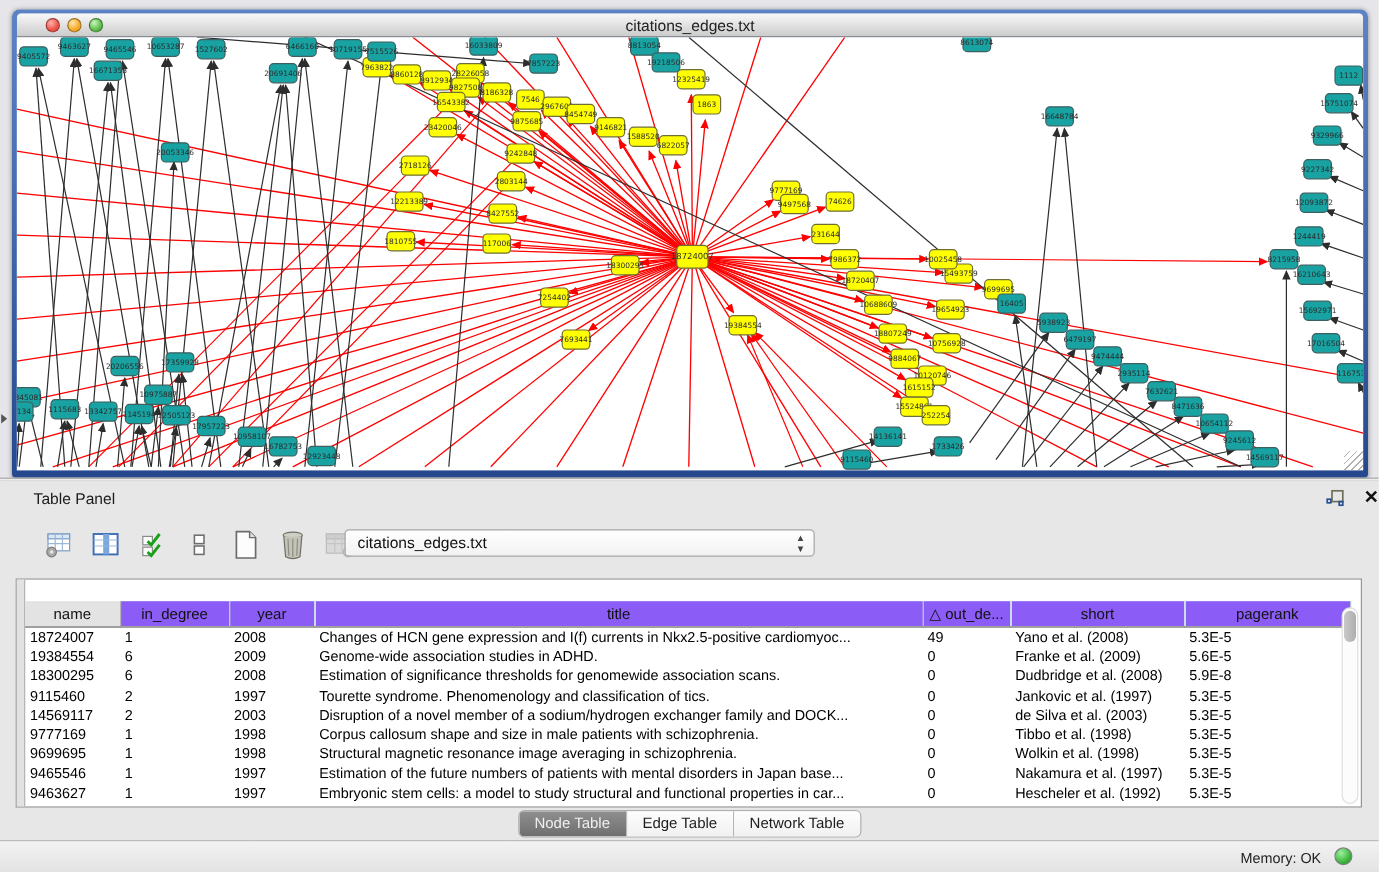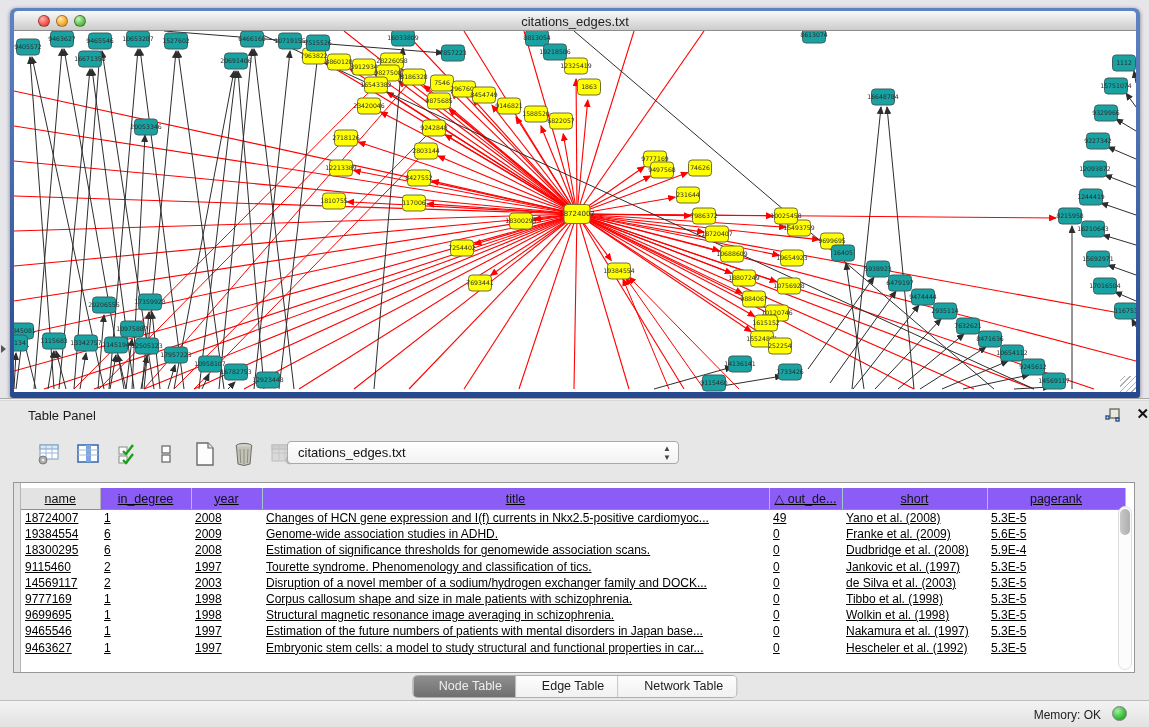--- a/index.html
+++ b/index.html
@@ -29,32 +29,32 @@
 
   #toolbar{position:absolute;left:36px;top:36px;height:34px;display:flex;align-items:center;gap:13px;}
   .tbi{width:26px;height:26px;display:flex;align-items:center;justify-content:center;}
   #combo{position:absolute;left:287px;top:40px;width:392px;height:23px;background:linear-gradient(#ffffff,#f2f2f2);
     border:1px solid #a9a9a9;border-radius:4px;box-sizing:border-box;font-size:13px;color:#111;}
   #combo-text{position:absolute;left:10px;top:3px;}
   #combo-arrows{position:absolute;right:7px;top:2px;font-size:8px;line-height:9px;color:#444;text-align:center;}
 
   #table-box{position:absolute;left:13px;top:81px;width:1122px;height:191px;background:#fff;border:1px solid #979797;box-sizing:border-box;}
   #gutter{position:absolute;left:0;top:0;width:7px;height:100%;background:#e2e2e2;border-right:1px solid #b5b5b5;box-sizing:border-box;}
-  #grid{position:absolute;left:7px;top:5px;border-collapse:collapse;table-layout:fixed;font-size:12px;text-decoration:underline;}
+  #grid{position:absolute;left:7px;top:18px;border-collapse:collapse;table-layout:fixed;font-size:12px;}
   #grid th{height:21px;background:#8b5cf6;border-right:1px solid #a7c4d2;border-bottom:1px solid #8f8f8f;
     font-weight:normal;font-size:12.5px;color:#111;overflow:hidden;white-space:nowrap;padding:0 2px;}
   #grid th.gray{background:#e3e3e3;border-right:1px solid #b5b5b5;}
   #grid td{height:16.2px;padding:0 0 0 4px;color:#000;overflow:hidden;white-space:nowrap;}
   .w0{width:75px}.w1{width:87px}.w2{width:67px}.w3{width:503px}.w4{width:69px}.w5{width:141px}.w6{width:134px}
   #vscroll{position:absolute;right:2px;top:23px;width:14px;height:164px;background:#fcfcfc;border:1px solid #dedede;border-radius:7px;box-sizing:border-box;}
   #vthumb{position:absolute;left:1px;top:2px;width:10px;height:26px;background:linear-gradient(90deg,#c9c9c9,#aeaeae);border-radius:6px;}
 
   #tabs{position:absolute;left:50%;top:274px;transform:translateX(-50%);display:flex;height:21px;
     border:1px solid #aeaeae;border-radius:5px;overflow:hidden;background:#fcfcfc;font-size:12.5px;}
-  .tab{padding:3px 13px 0 26px;color:#1c1c1c;border-right:1px solid #b4b4b4;background:linear-gradient(#fdfdfd,#f1f1f1);}
+  .tab{padding:3px 13px 0 13px;color:#1c1c1c;border-right:1px solid #b4b4b4;background:linear-gradient(#fdfdfd,#f1f1f1);}
   .tab:last-child{border-right:none;}
   .tab.sel{background:linear-gradient(#8f8f8f,#6f6f6f);color:#efefef;}
 
   #status-bar{position:absolute;left:0;top:700px;width:1149px;height:27px;background:linear-gradient(#f3f3f3,#e2e2e2);
     border-top:1px solid #bdbdbd;box-sizing:border-box;}
   #mem-label{position:absolute;right:48px;top:7px;font-size:12px;color:#222;text-align:center;}
   #mem-dot{position:absolute;right:22px;top:5px;width:15px;height:15px;border-radius:50%;
     background:radial-gradient(circle at 35% 30%,#9ef09e,#2fae2f 70%);border:1px solid #7f7f7f;box-sizing:border-box;}
   #west-arrow{position:absolute;left:1px;top:345px;width:0;height:0;border-top:4px solid transparent;border-bottom:4px solid transparent;border-left:5px solid #555;}
 </style>
@@ -572,21 +572,21 @@
               <td class="w5">Franke et al. (2009)</td>
               <td class="w6">5.6E-5</td>
             </tr>
             <tr>
               <td class="w0">18300295</td>
               <td class="w1">6</td>
               <td class="w2">2008</td>
               <td class="w3">Estimation of significance thresholds for genomewide association scans.</td>
               <td class="w4">0</td>
               <td class="w5">Dudbridge et al. (2008)</td>
-              <td class="w6">5.9E-4</td>
+              <td class="w6">5.9E-8</td>
             </tr>
             <tr>
               <td class="w0">9115460</td>
               <td class="w1">2</td>
               <td class="w2">1997</td>
               <td class="w3">Tourette syndrome. Phenomenology and classification of tics.</td>
               <td class="w4">0</td>
               <td class="w5">Jankovic et al. (1997)</td>
               <td class="w6">5.3E-5</td>
             </tr>

